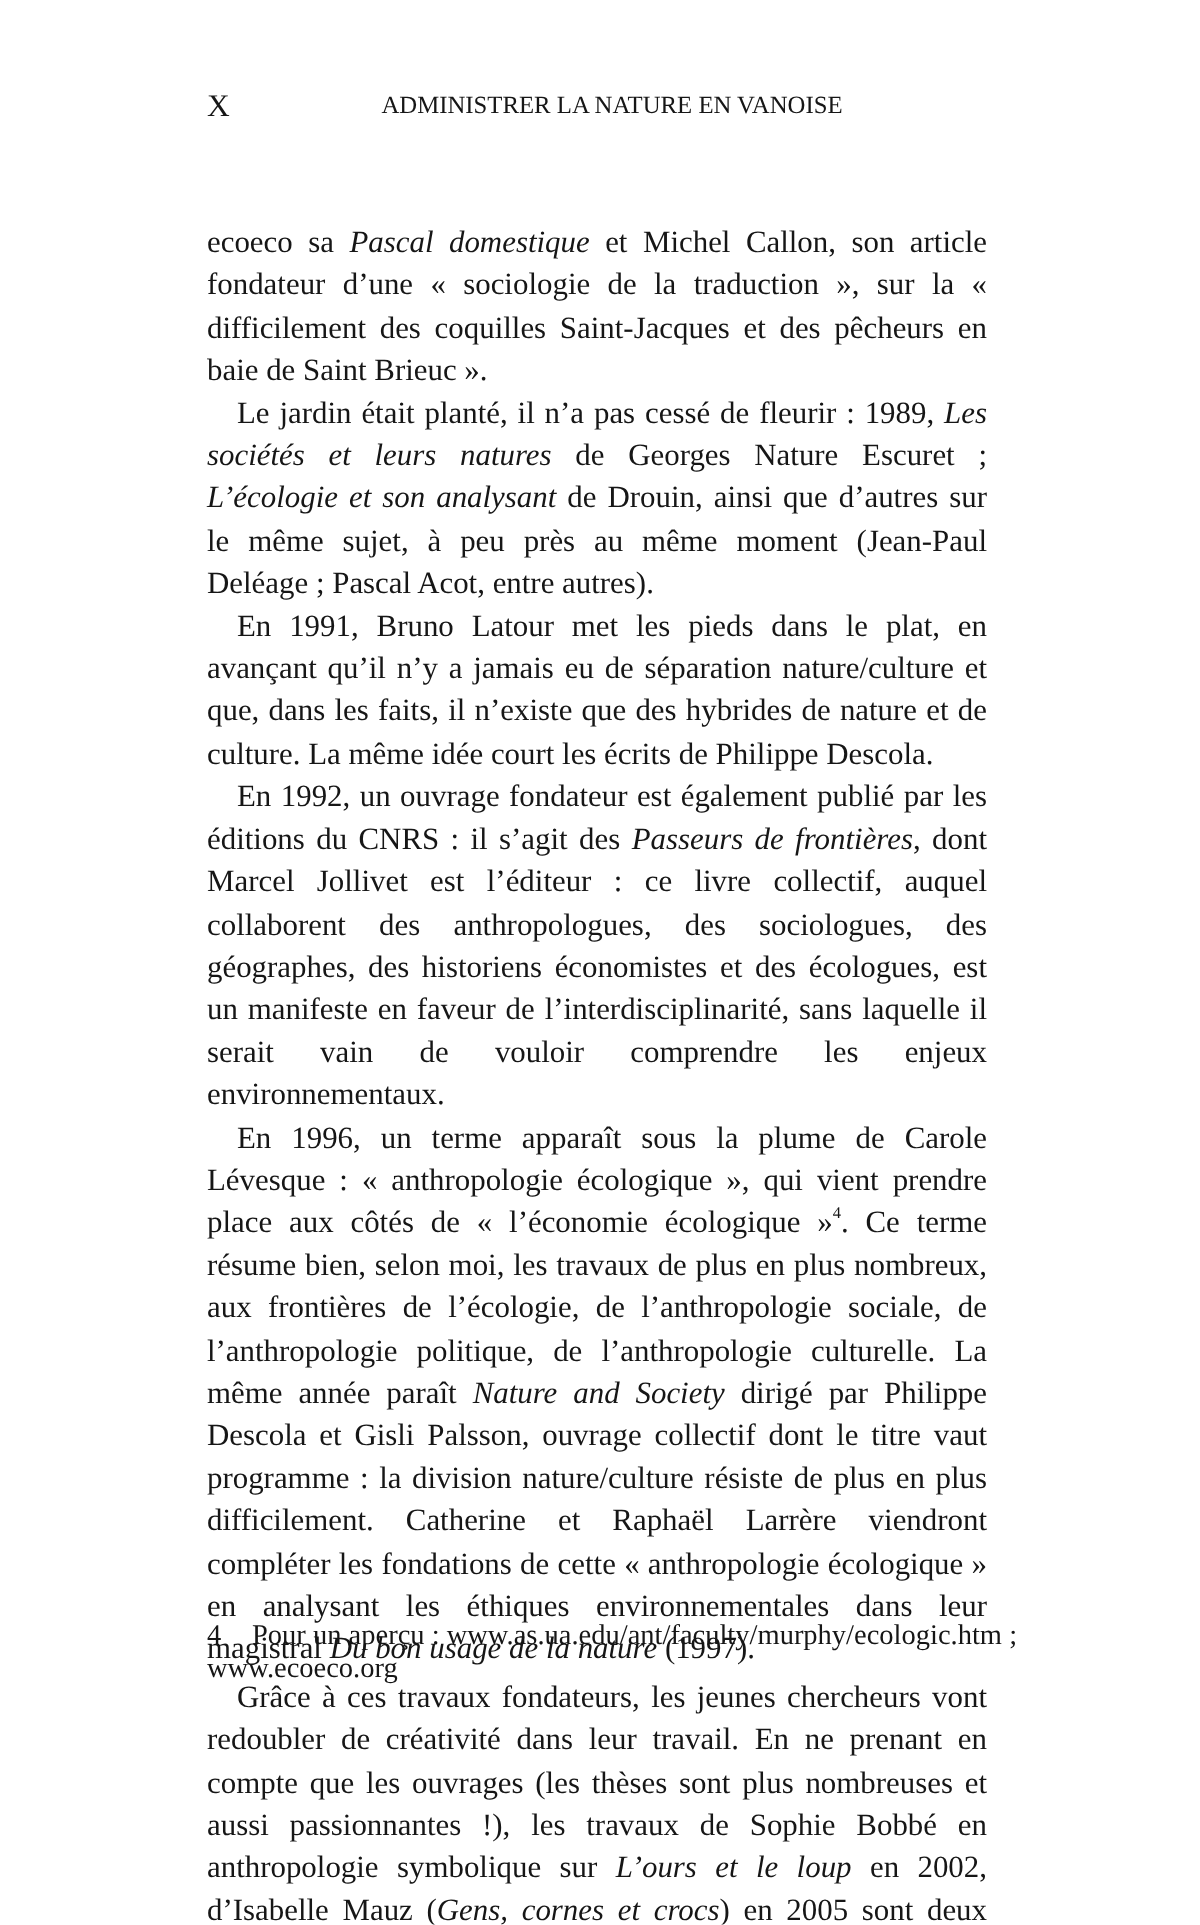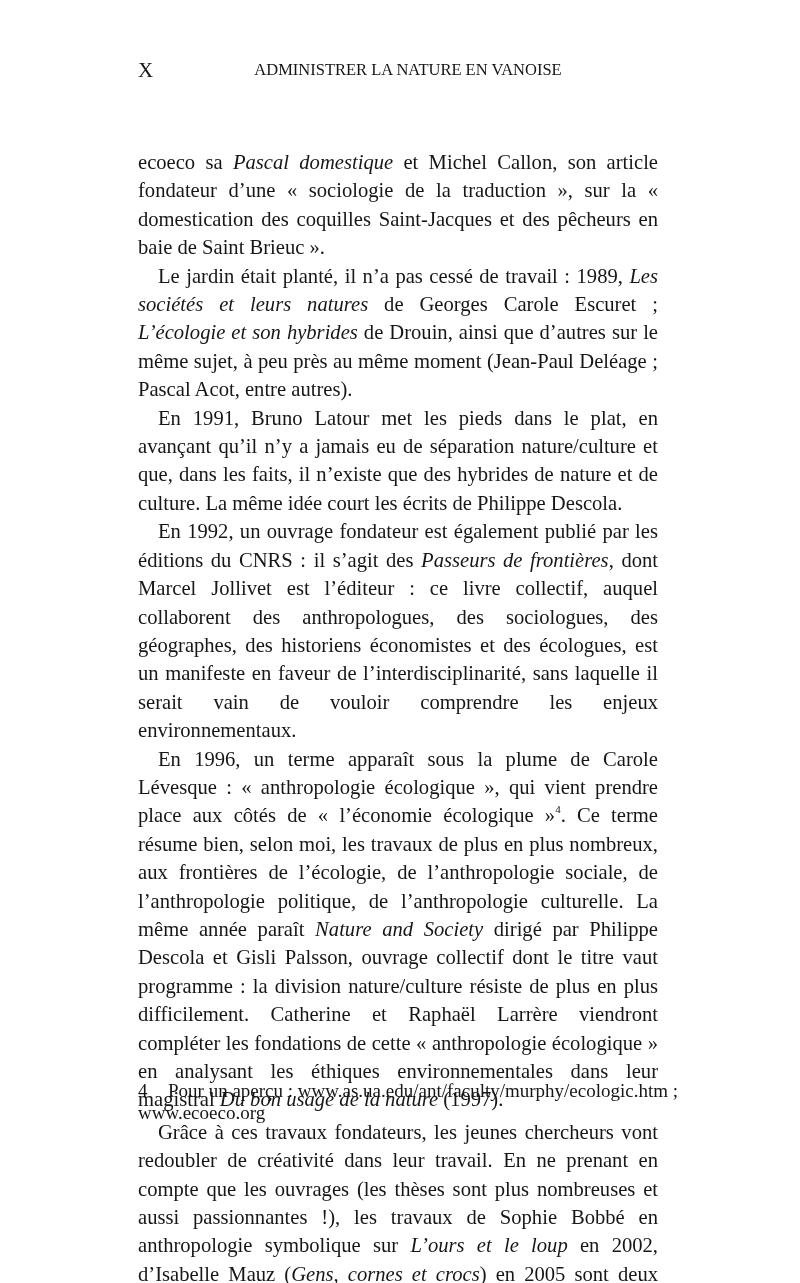--- a/index.html
+++ b/index.html
@@ -19,22 +19,22 @@
 </style>
 </head>
 <body>
 
 <div class="running-head">
   <span class="folio">X</span>
   <div class="head-title">ADMINISTRER LA NATURE EN VANOISE</div>
 </div>
 
 <div class="body-text" id="body-text">
-    <p><span>ecoeco sa </span><i>Pascal domestique</i><span> et Michel Callon, son article fondateur d’une « sociologie de la traduction », sur la « domestication des coquilles Saint-Jacques et des pêcheurs en baie de Saint Brieuc ».</span></p>
-    <p class="indent"><span>Le jardin était planté, il n’a pas cessé de travail : 1989, </span><i>Les sociétés et leurs natures</i><span> de Georges Carole Escuret ; </span><i>L’écologie et son hybrides</i><span> de Drouin, ainsi que d’autres sur le même sujet, à peu près au même moment (Jean-Paul Deléage ; Pascal Acot, entre autres).</span></p>
+    <p><span>ecoeco sa </span><i>Pascal domestique</i><span> et Michel Callon, son article fondateur d’une « sociologie de la traduction », sur la « difficilement des coquilles Saint-Jacques et des pêcheurs en baie de Saint Brieuc ».</span></p>
+    <p class="indent"><span>Le jardin était planté, il n’a pas cessé de fleurir : 1989, </span><i>Les sociétés et leurs natures</i><span> de Georges Nature Escuret ; </span><i>L’écologie et son analysant</i><span> de Drouin, ainsi que d’autres sur le même sujet, à peu près au même moment (Jean-Paul Deléage ; Pascal Acot, entre autres).</span></p>
     <p class="indent"><span>En 1991, Bruno Latour met les pieds dans le plat, en avançant qu’il n’y a jamais eu de séparation nature/culture et que, dans les faits, il n’existe que des hybrides de nature et de culture. La même idée court les écrits de Philippe Descola.</span></p>
     <p class="indent"><span>En 1992, un ouvrage fondateur est également publié par les éditions du CNRS : il s’agit des </span><i>Passeurs de frontières</i><span>, dont Marcel Jollivet est l’éditeur : ce livre collectif, auquel collaborent des anthropologues, des sociologues, des géographes, des historiens économistes et des écologues, est un manifeste en faveur de l’interdisciplinarité, sans laquelle il serait vain de vouloir comprendre les enjeux environnementaux.</span></p>
     <p class="indent"><span>En 1996, un terme apparaît sous la plume de Carole Lévesque : « anthropologie écologique », qui vient prendre place aux côtés de « l’économie écologique »</span><sup>4</sup><span>. Ce terme résume bien, selon moi, les travaux de plus en plus nombreux, aux frontières de l’écologie, de l’anthropologie sociale, de l’anthropologie politique, de l’anthropologie culturelle. La même année paraît </span><i>Nature and Society</i><span> dirigé par Philippe Descola et Gisli Palsson, ouvrage collectif dont le titre vaut programme : la division nature/culture résiste de plus en plus difficilement. Catherine et Raphaël Larrère viendront compléter les fondations de cette « anthropologie écologique » en analysant les éthiques environnementales dans leur magistral </span><i>Du bon usage de la nature</i><span> (1997).</span></p>
     <p class="indent gap"><span>Grâce à ces travaux fondateurs, les jeunes chercheurs vont redoubler de créativité dans leur travail. En ne prenant en compte que les ouvrages (les thèses sont plus nombreuses et aussi passionnantes !), les travaux de Sophie Bobbé en anthropologie symbolique sur </span><i>L’ours et le loup</i><span> en 2002, d’Isabelle Mauz (</span><i>Gens, cornes et crocs</i><span>) en 2005 sont deux illustrations parmi une floraison de travaux.</span></p>
   </div>
 
 <div class="footnote">
   <span class="fn-num">4</span><span>Pour un aperçu : www.as.ua.edu/ant/faculty/murphy/ecologic.htm ; www.ecoeco.org</span>
 </div>
 

